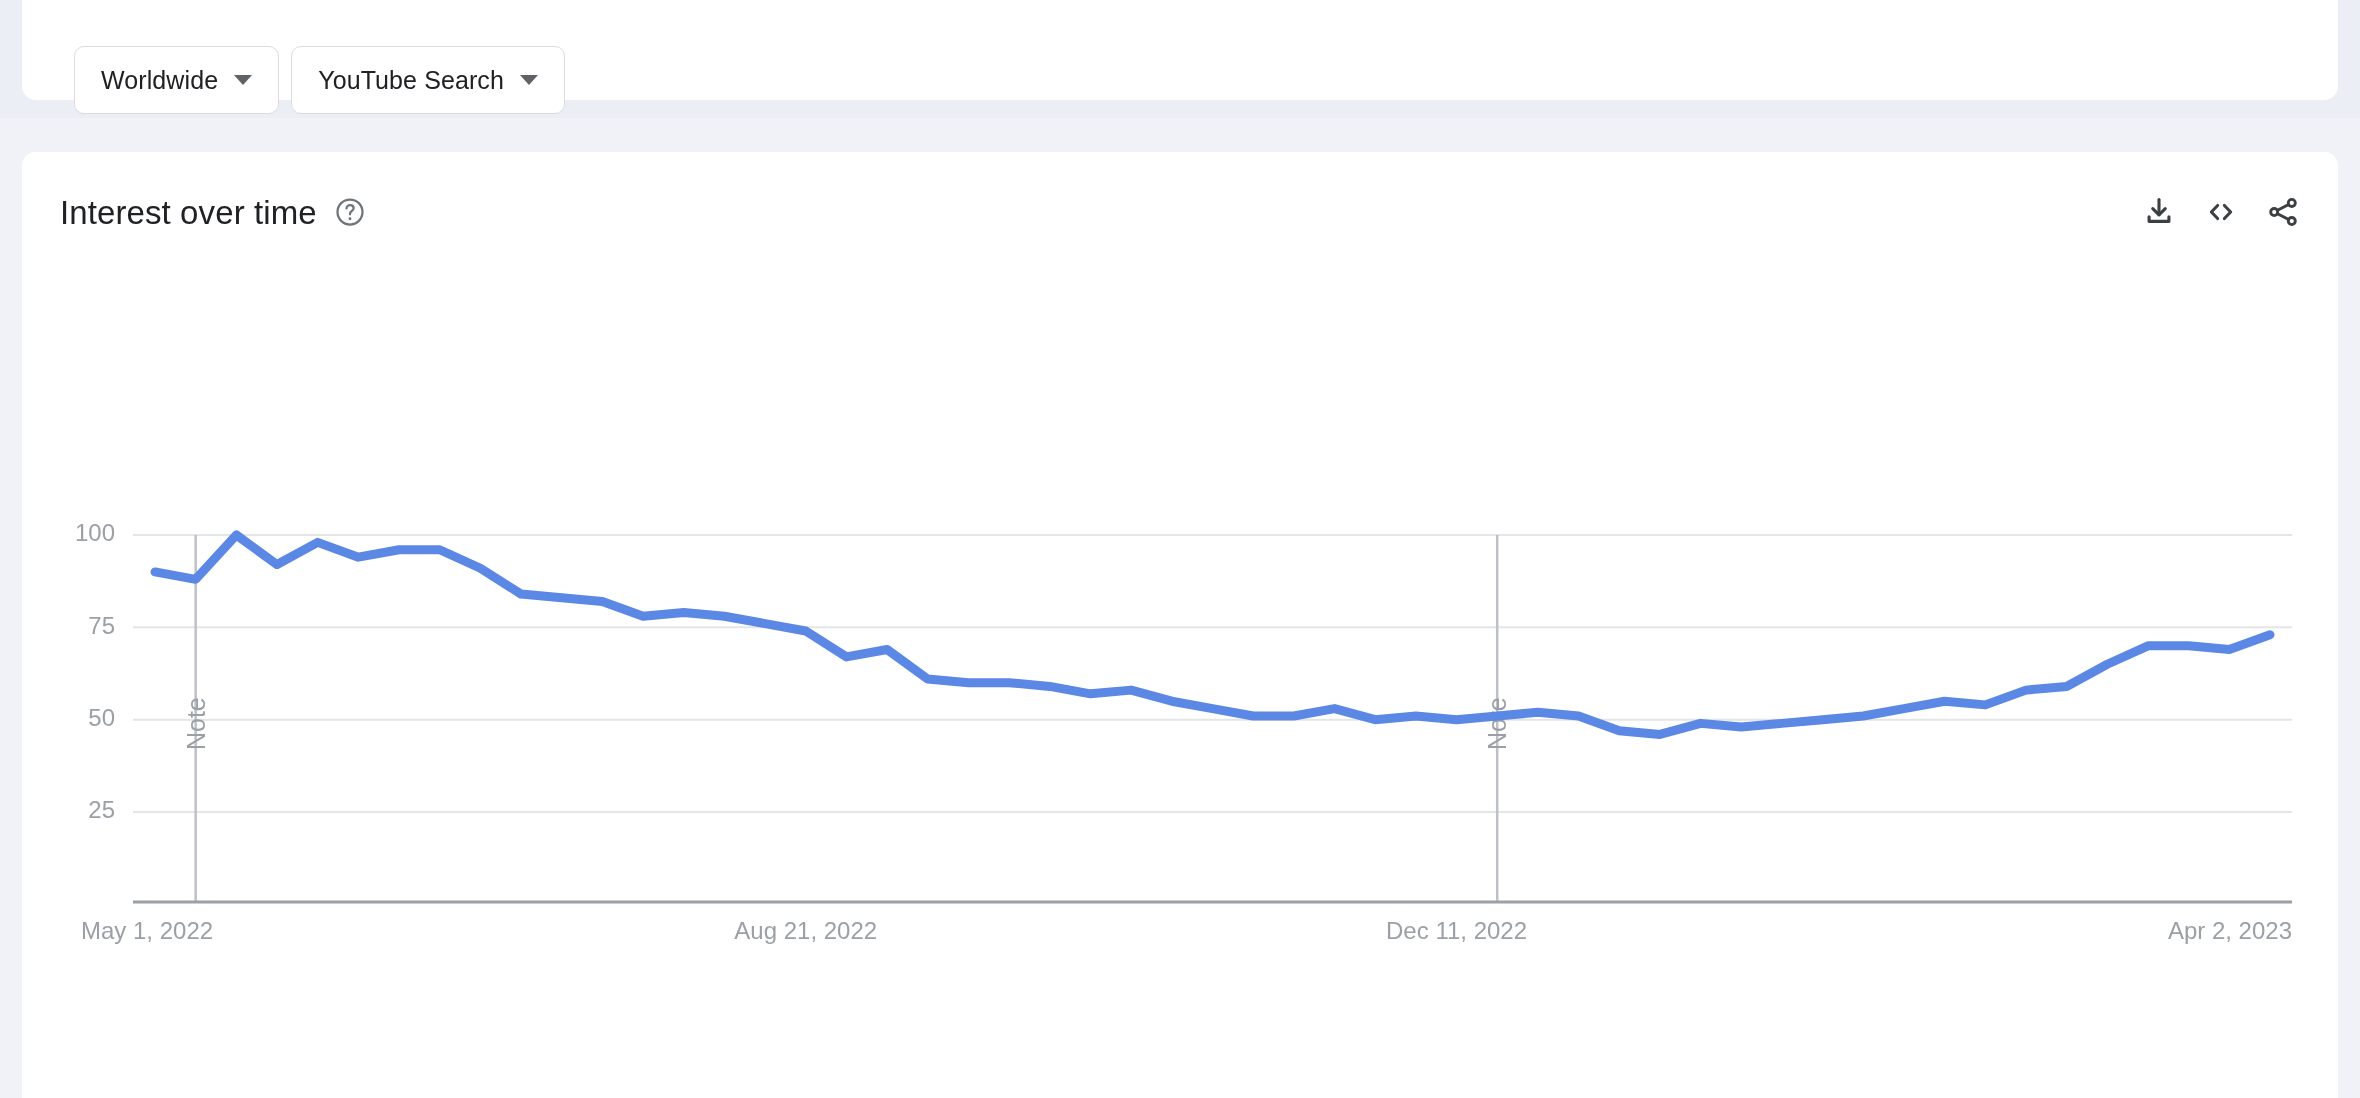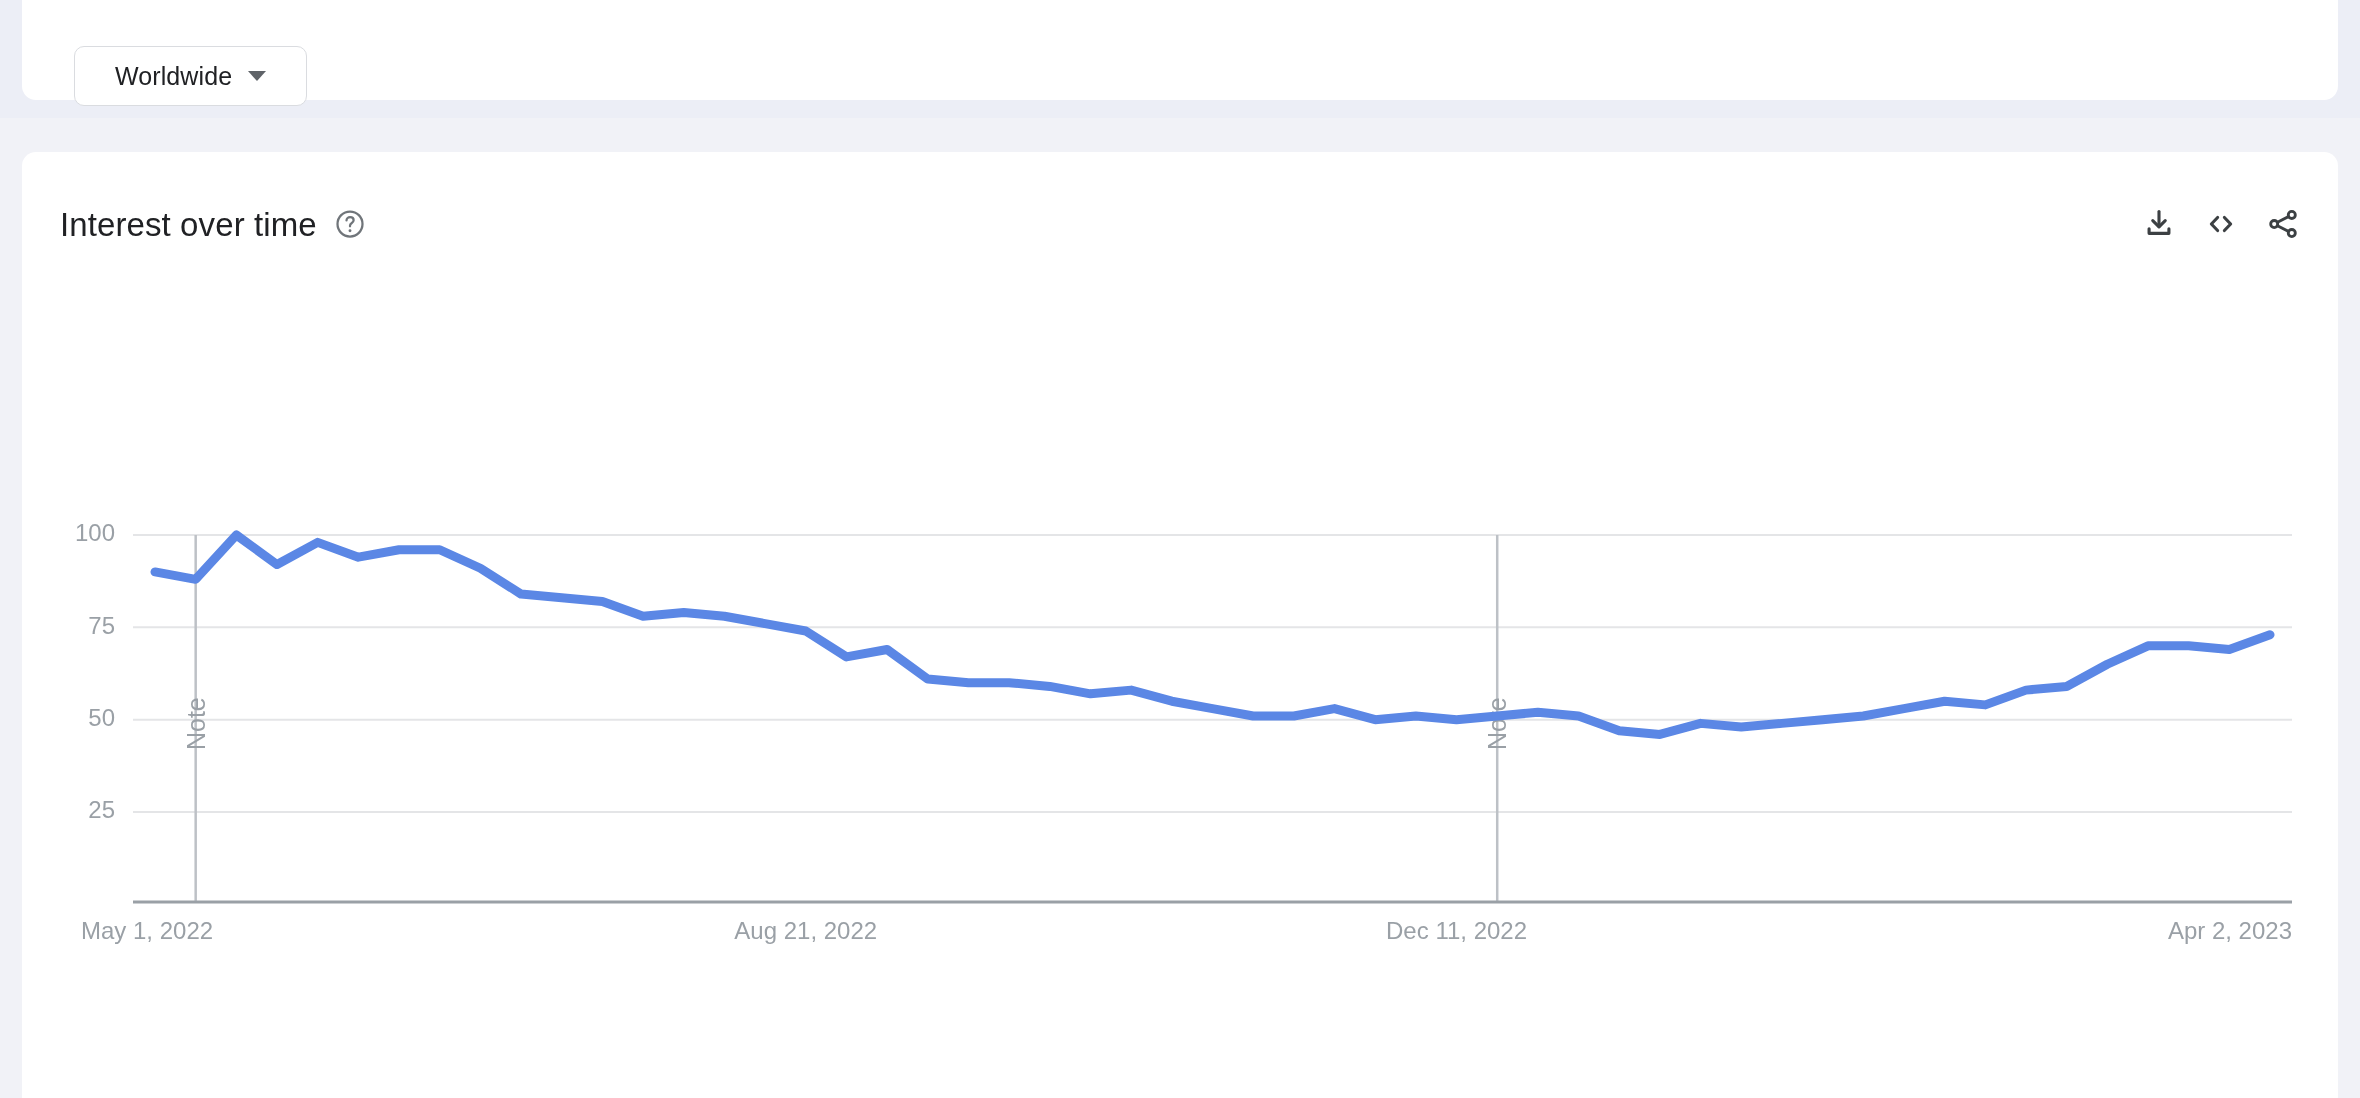--- a/index.html
+++ b/index.html
@@ -29,29 +29,29 @@
   }
   #filter-row {
     position: absolute;
     left: 52px;
     top: 74px;
     display: flex;
     align-items: center;
     gap: 12px;
   }
   .filter-chip {
-    height: 60px;
+    height: 68px;
     border: 1px solid #dadce0;
     border-radius: 10px;
     background: #ffffff;
     display: flex;
     align-items: center;
     justify-content: center;
     gap: 16px;
-    padding: 0 40px;
+    padding: 0 26px;
     cursor: pointer;
     box-sizing: border-box;
   }
   .filter-chip-label {
     font-size: 25px;
     color: #202124;
     line-height: 1;
     white-space: nowrap;
     letter-spacing: .1px;
   }
@@ -82,21 +82,21 @@
     width: 2316px;
     height: 1010px;
     background: #ffffff;
     border-radius: 14px;
     box-sizing: border-box;
   }
 
   #chart-header {
     position: absolute;
     left: 38px;
-    top: 40px;
+    top: 28px;
     right: 38px;
     height: 64px;
     display: flex;
     align-items: center;
     justify-content: space-between;
   }
   #chart-title-group {
     display: flex;
     align-items: center;
     gap: 18px;
@@ -175,20 +175,24 @@
     stroke-linecap: round;
   }
 </style>
 </head>
 <body>
 
 <div id="filter-card">
   <div id="filter-row">
       <div class="filter-chip">
         <span class="filter-chip-label">Worldwide</span>
+        <span class="caret"></span>
+      </div>
+      <div class="filter-chip">
+        <span class="filter-chip-label">YouTube Search</span>
         <span class="caret"></span>
       </div>
     </div>
 </div>
 
 <div id="bg-band"></div>
 
 <div id="chart-card">
 
   <div id="chart-header">

